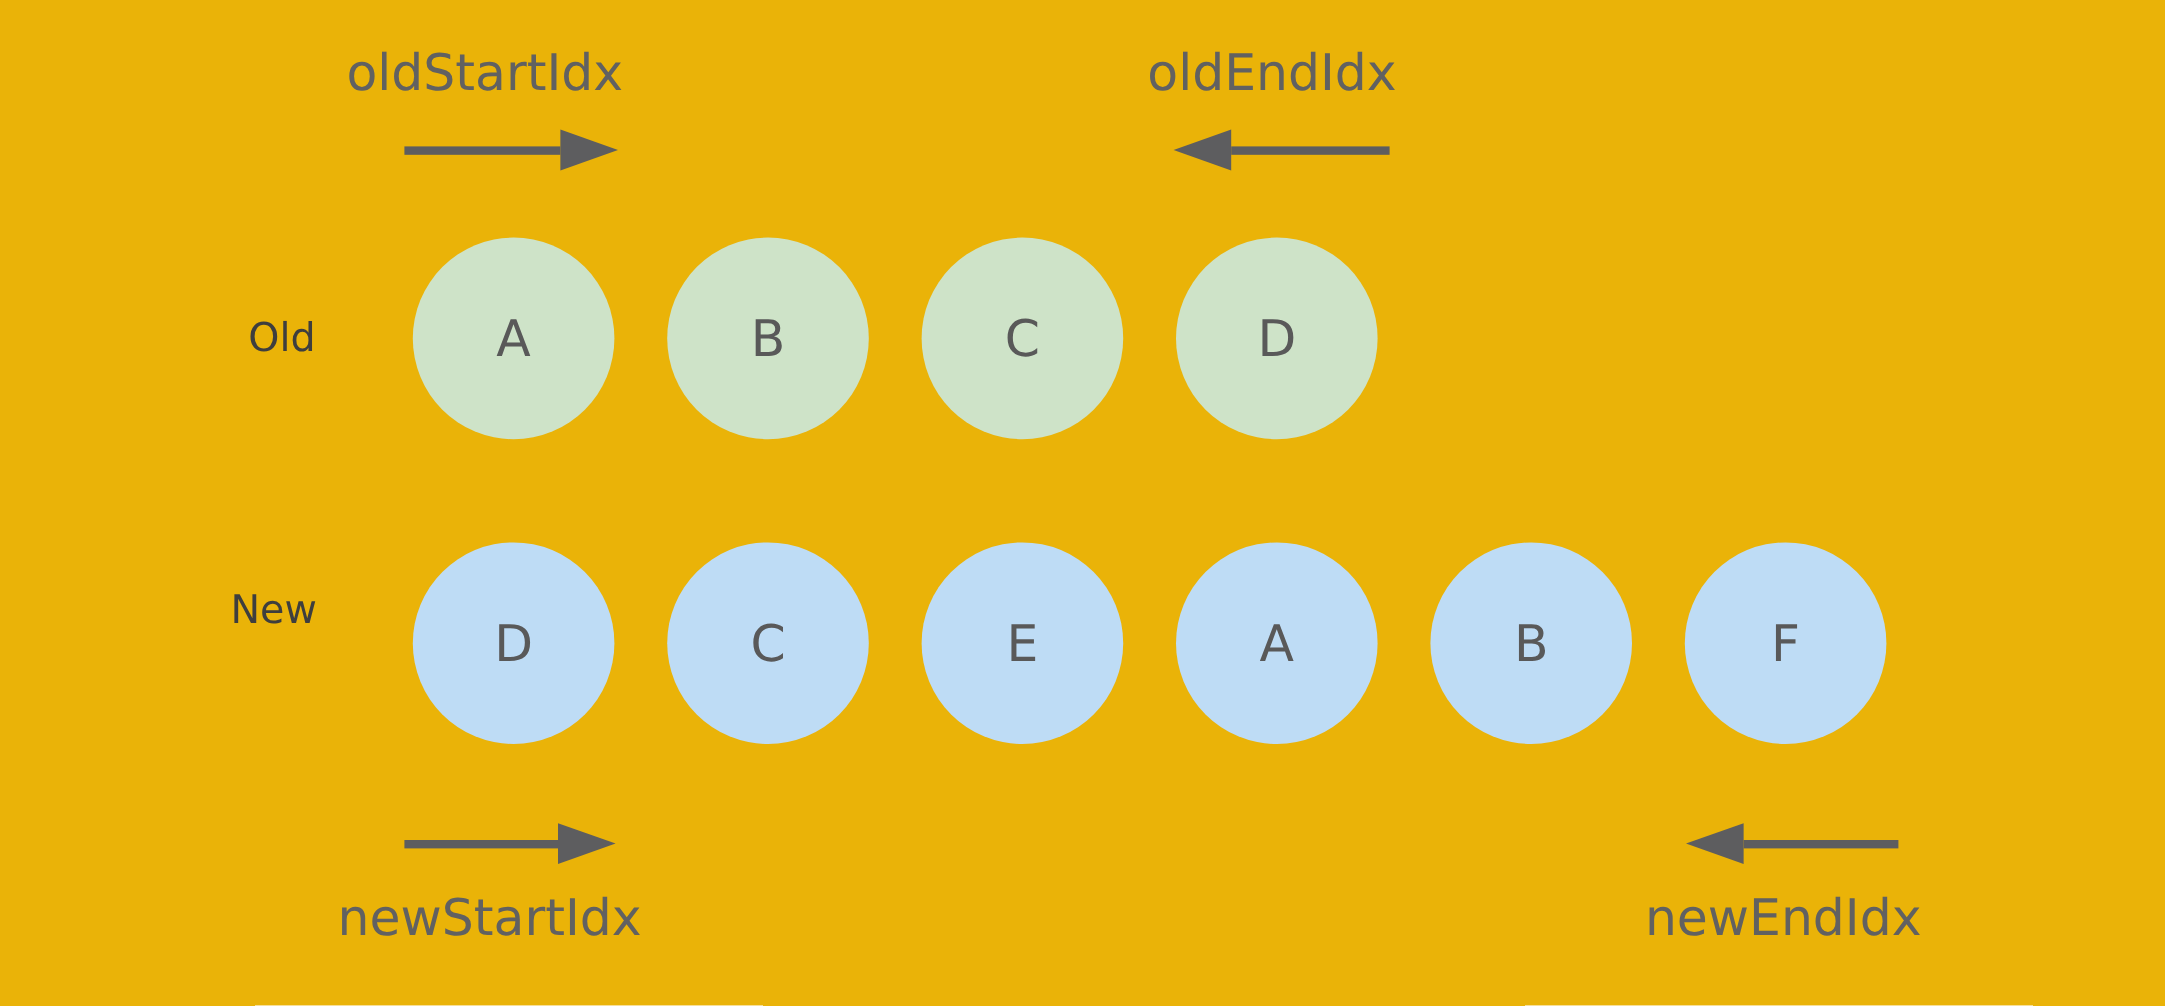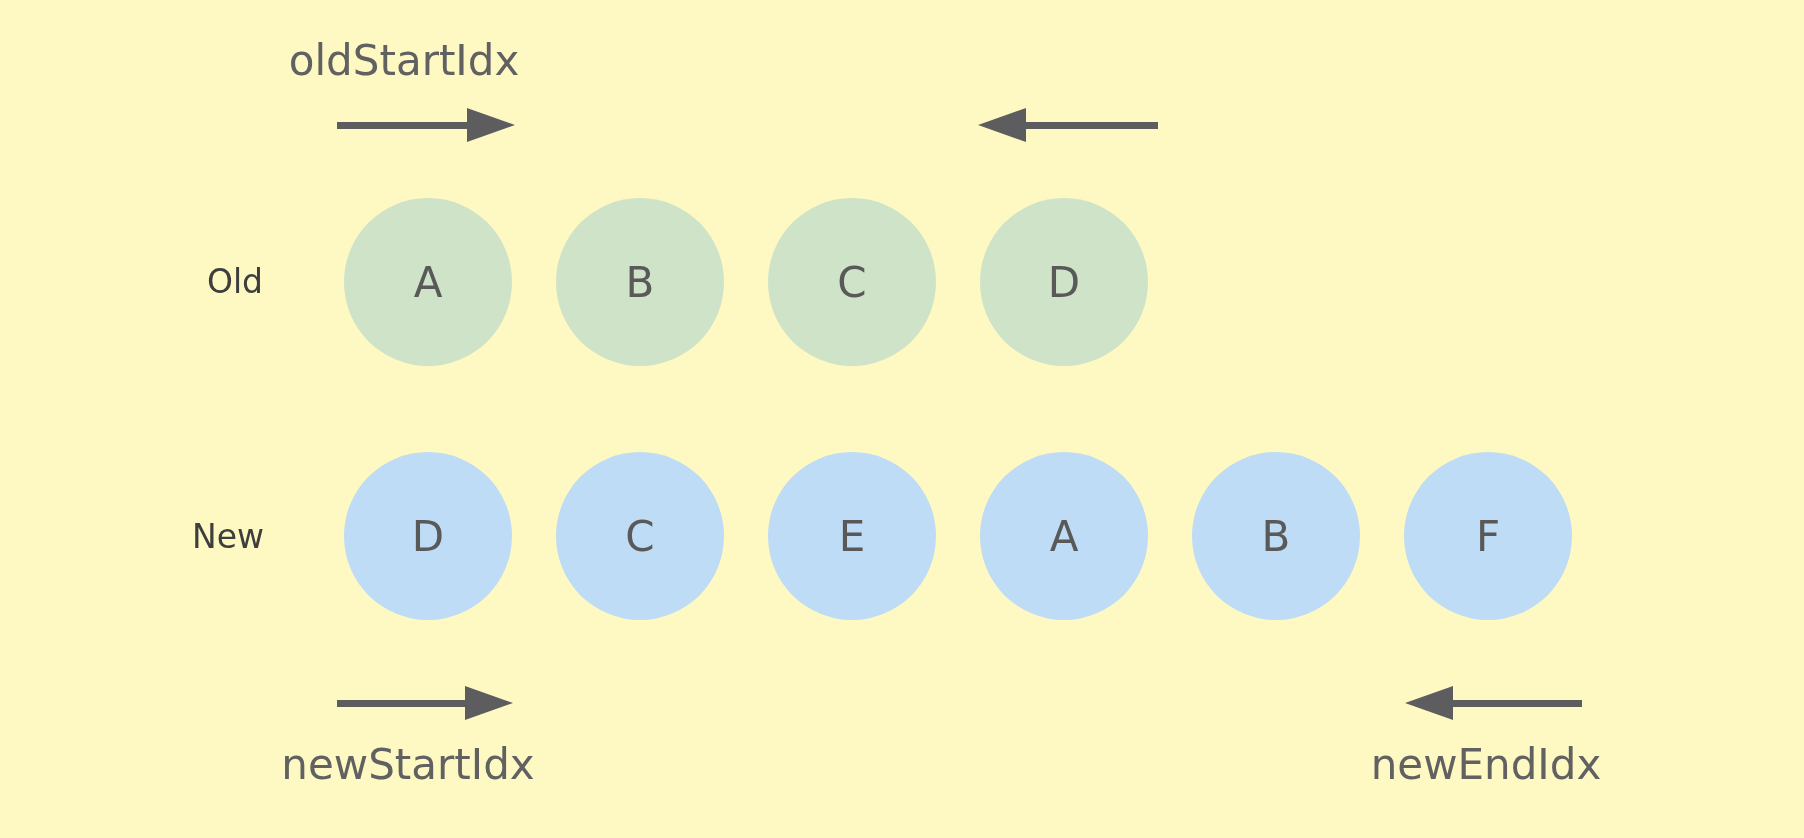--- a/index.html
+++ b/index.html
@@ -4,21 +4,21 @@
 <style>
   html, body {
     margin: 0;
     padding: 0;
     background: #ffffff;
   }
   .canvas {
     position: relative;
     width: 1804px;
     height: 838px;
-    background: #fef9c3;
+    background: #eab308;
     overflow: hidden;
     font-family: "DejaVu Sans", "Liberation Sans", sans-serif;
     text-decoration: underline;
   }
   .pointer-label {
     position: absolute;
     transform: translateX(-50%);
     font-size: 42px;
     line-height: 1;
     color: var(--pointer-label, #616161);
@@ -67,32 +67,33 @@
     color: var(--node-letter, #595959);
     user-select: none;
   }
 </style>
 </head>
 <body>
 
 <div class="canvas" id="canvas">
 
   <div class="pointer-label" style="left:404px; top:40px;">oldStartIdx</div>
+  <div class="pointer-label" style="left:1060px; top:40px;">oldEndIdx</div>
 
   <div class="arrow" style="left:337px; top:108px; width:178px;">
     <div class="shaft"></div>
     <div class="head-right"></div>
   </div>
   <div class="arrow" style="left:978px; top:108px; width:180px;">
     <div class="head-left"></div>
     <div class="shaft"></div>
   </div>
 
   <div class="row-label" style="left:235px; top:281px;">Old</div>
-  <div class="row-label" style="left:228px; top:536px;">New</div>
+  <div class="row-label" style="left:228px; top:508px;">New</div>
 
   <div class="arrow" style="left:337px; top:686px; width:176px;">
     <div class="shaft"></div>
     <div class="head-right"></div>
   </div>
   <div class="arrow" style="left:1405px; top:686px; width:177px;">
     <div class="head-left"></div>
     <div class="shaft"></div>
   </div>
 

